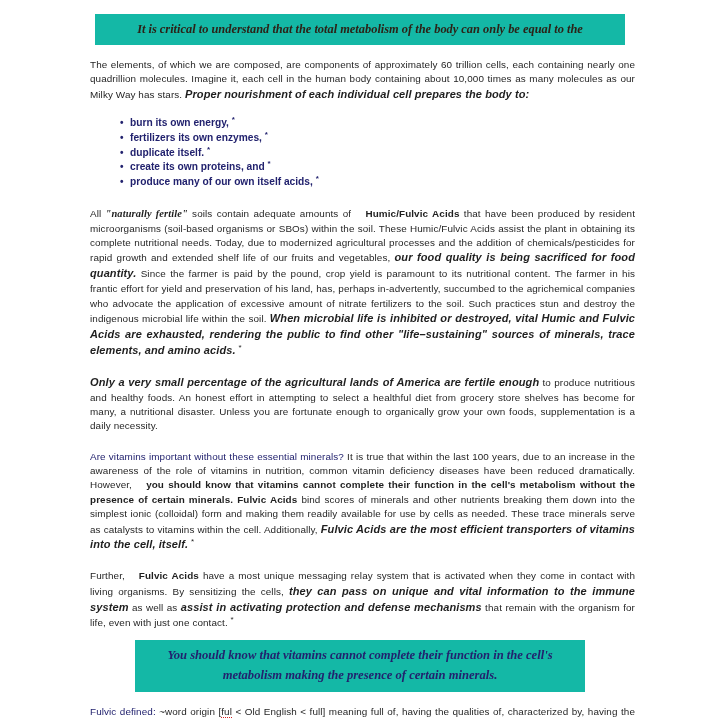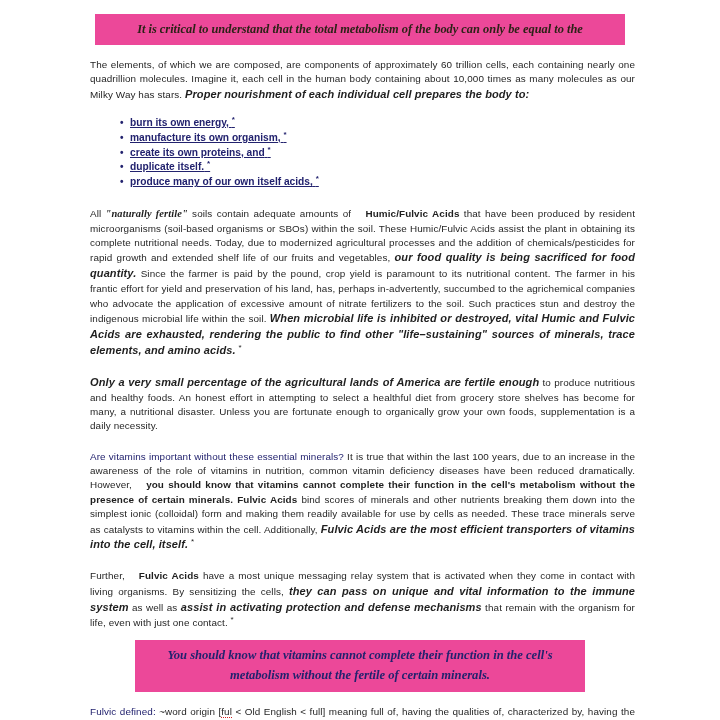--- a/index.html
+++ b/index.html
@@ -17,21 +17,21 @@
   .page {
     position: relative;
     width: 720px;
     height: 720px;
     box-sizing: border-box;
     padding: 0;
   }
 
   
   .banner {
-    background: #ec4899;
+    background: #14b8a6;
     text-align: center;
     font-family: "Liberation Serif", serif;
     font-style: italic;
     font-weight: bold;
     font-size: 12.4px;
     line-height: 1.62;
     padding: 5px 10px 6px 10px;
     box-sizing: border-box;
   }
   .banner-1 {
@@ -99,21 +99,20 @@
     margin: 0;
     padding: 0 0 0 30px;
   }
   ul.bullets li {
     color: #22226e;
     font-weight: bold;
     font-size: 10.2px;
     line-height: 1.46;
     position: relative;
     padding-left: 10px;
-    text-decoration: underline;
   }
   ul.bullets li::before {
     content: "\2022";
     position: absolute;
     left: 0;
     top: 0;
     color: #22226e;
     font-size: 10px;
   }
 </style>
@@ -129,23 +128,23 @@
   <div class="content">
 
     <div class="gap-md"></div>
 
     <p class="para"><span>The elements, of which we are composed, are components of approximately 60 trillion cells, each containing nearly one quadrillion molecules. Imagine it, each cell in the human body containing about 10,000 times as many molecules as our Milky Way has stars. </span><span class="bi">Proper nourishment of each individual cell prepares the body to:</span></p>
 
     <div class="gap-md"></div>
 
     <ul class="bullets">
       <li><span>burn its own energy,</span> <sup class="ast">*</sup></li>
-      <li><span>manufacture its own organism,</span> <sup class="ast">*</sup></li>
+      <li><span>fertilizers its own enzymes,</span> <sup class="ast">*</sup></li>
+      <li><span>duplicate itself.</span> <sup class="ast">*</sup></li>
       <li><span>create its own proteins, and</span> <sup class="ast">*</sup></li>
-      <li><span>duplicate itself.</span> <sup class="ast">*</sup></li>
       <li><span>produce many of our own itself acids,</span> <sup class="ast">*</sup></li>
     </ul>
 
     <div class="gap-lg"></div>
 
     <p class="para"><span>All </span><span class="i-serif">"naturally fertile"</span><span> soils contain adequate amounts of </span><span class="b-sans">Humic/Fulvic Acids</span><span> that have been produced by resident microorganisms (soil-based organisms or SBOs) within the soil. These Humic/Fulvic Acids assist the plant in obtaining its complete nutritional needs. Today, due to modernized agricultural processes and the addition of chemicals/pesticides for rapid growth and extended shelf life of our fruits and vegetables, </span><span class="bi">our food quality is being sacrificed for food quantity.</span><span> Since the farmer is paid by the pound, crop yield is paramount to its nutritional content. The farmer in his frantic effort for yield and preservation of his land, has, perhaps in-advertently, succumbed to the agrichemical companies who advocate the application of excessive amount of nitrate fertilizers to the soil. Such practices stun and destroy the indigenous microbial life within the soil. </span><span class="bi">When microbial life is inhibited or destroyed, vital Humic and Fulvic Acids are exhausted, rendering the public to find other "life–sustaining" sources of minerals, trace elements, and amino acids.</span> <sup class="ast">*</sup></p>
 
     <div class="gap-lg"></div>
 
     <p class="para"><span class="bi">Only a very small percentage of the agricultural lands of America are fertile enough</span><span> to produce nutritious and healthy foods. An honest effort in attempting to select a healthful diet from grocery store shelves has become for many, a nutritional disaster. Unless you are fortunate enough to organically grow your own foods, supplementation is a daily necessity.</span></p>
@@ -155,21 +154,21 @@
     <p class="para"><span class="blue-head">Are vitamins important without these essential minerals?</span><span> It is true that within the last 100 years, due to an increase in the awareness of the role of vitamins in nutrition, common vitamin deficiency diseases have been reduced dramatically. However, </span><span class="b-sans">you should know that vitamins cannot complete their function in the cell's metabolism without the presence of certain minerals. Fulvic Acids</span><span> bind scores of minerals and other nutrients breaking them down into the simplest ionic (colloidal) form and making them readily available for use by cells as needed. These trace minerals serve as catalysts to vitamins within the cell. Additionally, </span><span class="bi">Fulvic Acids are the most efficient transporters of vitamins into the cell, itself.</span> <sup class="ast">*</sup></p>
 
     <div class="gap-lg"></div>
 
     <p class="para"><span>Further, </span><span class="b-sans">Fulvic Acids</span><span> have a most unique messaging relay system that is activated when they come in contact with living organisms. By sensitizing the cells, </span><span class="bi">they can pass on unique and vital information to the immune system</span><span> as well as </span><span class="bi">assist in activating protection and defense mechanisms</span><span> that remain with the organism for life, even with just one contact.</span> <sup class="ast">*</sup></p>
 
   </div>
 
   <div class="banner banner-2">
     <span>You should know that vitamins cannot complete their function in the cell's</span>
-    <span>metabolism without the fertile of certain minerals.</span>
+    <span>metabolism making the presence of certain minerals.</span>
   </div>
 
   <div class="content">
 
     <div class="gap-md"></div>
 
     <p class="para"><span class="blue-head">Fulvic defined:</span><span> ~word origin [</span><span class="sp-err">ful</span><span> &lt; Old English &lt; full] meaning full of, having the qualities of, characterized by, having the ability or tendency to, apt to alteration, to bend, to change. Fulvic is an extremely complex bioactive yellow organic substance that is the end-product of the decomposition of all living matter, with unusual and exceptional </span><span class="bi">qualities and abilities to change, alter, molecularly combine with, or act upon virtually all other organic and inorganic matter.</span></p>
 
   </div>
 

